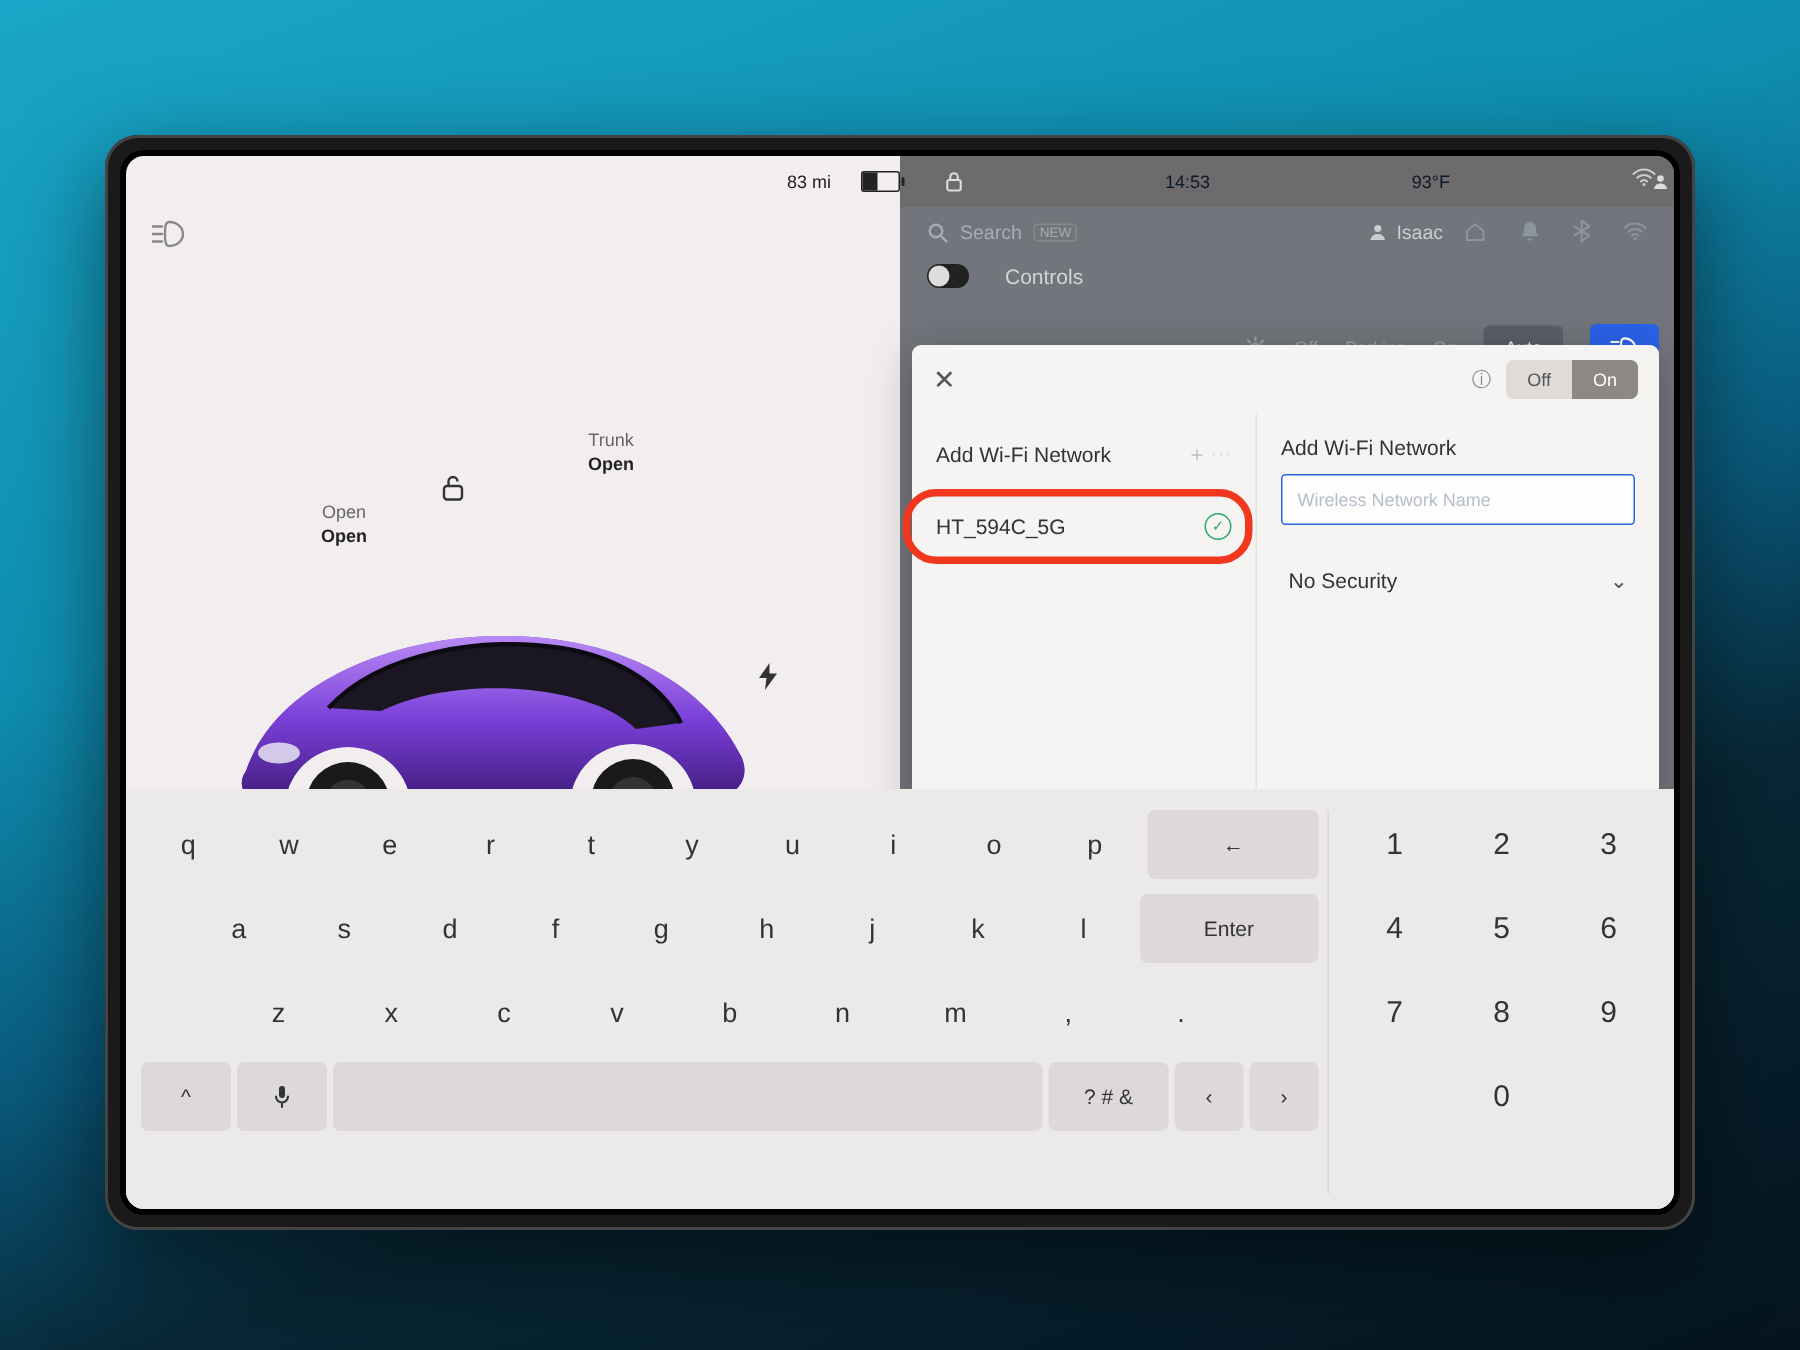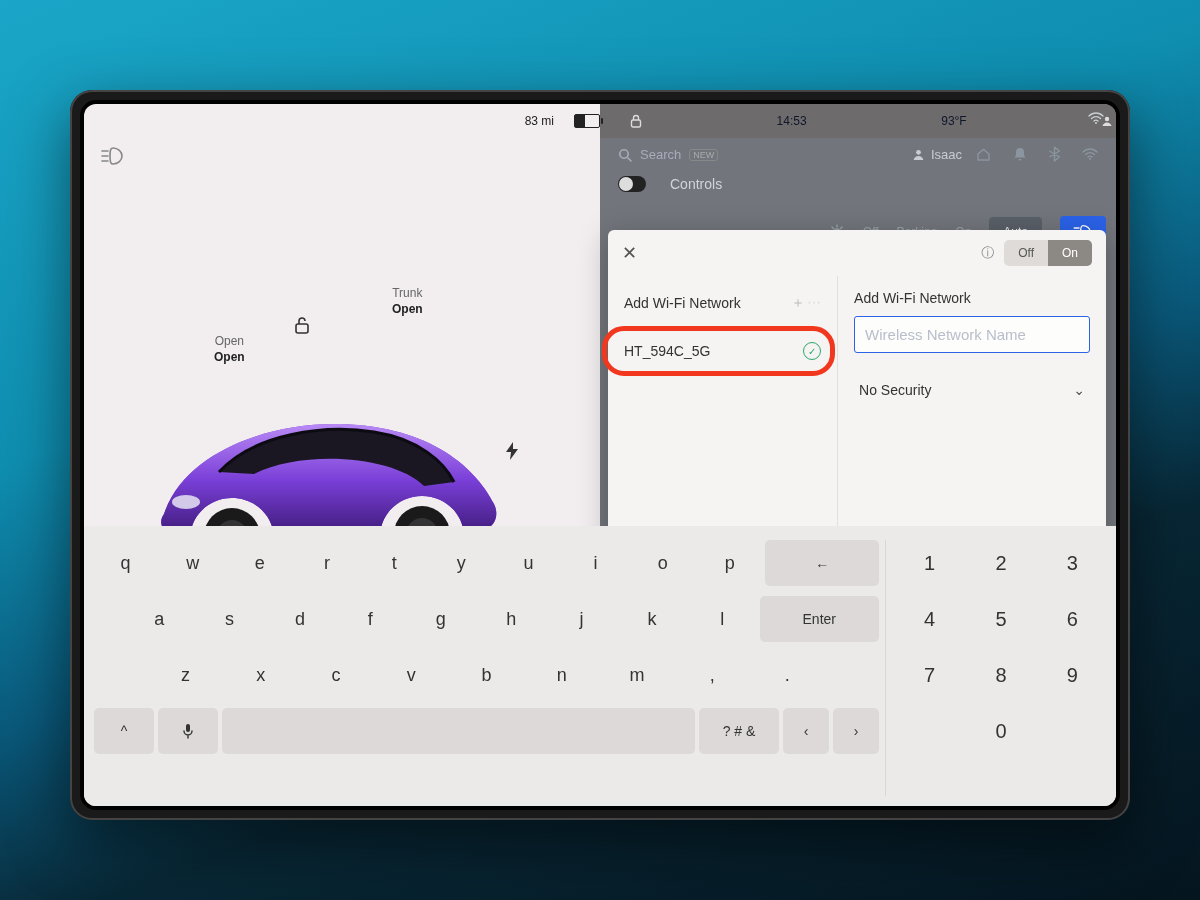--- a/index.html
+++ b/index.html
@@ -44,21 +44,21 @@
   .wifi-toggle span.on{background:#8c8884;color:#fff;}
   .wifi-body{flex:1;display:flex;min-height:0;}
   .wifi-left{flex:0 0 46%;border-right:1px solid #e3e0dc;padding:4px 0;}
   .wifi-right{flex:1;padding:8px 16px;}
   .net-item{display:flex;align-items:center;justify-content:space-between;padding:14px 16px;font-size:14px;color:#333;position:relative;}
   .net-item .addicons{color:#bbb;display:flex;gap:2px;}
   .net-item .wicon{color:#9aa;font-size:12px;}
   .net-item .check{width:16px;height:16px;border:1.5px solid #2aa86f;border-radius:50%;display:flex;align-items:center;justify-content:center;color:#2aa86f;font-size:10px;}
   .highlight{position:absolute;left:-6px;right:2px;top:0;bottom:0;border:5px solid #f2371f;border-radius:22px;pointer-events:none;}
   .wifi-right h4{margin:6px 0 10px;font-size:14px;font-weight:400;color:#333;}
-  .net-input{width:100%;box-sizing:border-box;border:1.5px solid #2a62e8;border-radius:3px;padding:9px 10px;font-size:15px;color:#333;background:#fdfdfc;}
+  .net-input{width:100%;box-sizing:border-box;border:1.5px solid #2a62e8;border-radius:3px;padding:9px 10px;font-size:12px;color:#333;background:#fdfdfc;}
   .net-input::placeholder{color:#b8beca;}
   .sec-select{margin-top:18px;display:flex;align-items:center;justify-content:space-between;border:1px solid transparent;padding:10px 4px;font-size:14px;color:#333;}
   .chev{color:#555;}
   .keyboard{position:absolute;left:0;right:0;bottom:0;height:280px;background:#ece9e9;z-index:20;padding:14px 10px 10px;box-sizing:border-box;display:flex;}
   .kb-main{flex:1;display:flex;flex-direction:column;gap:10px;padding-right:6px;}
   .kb-row{display:flex;gap:4px;}
   .key{flex:1;height:46px;display:flex;align-items:center;justify-content:center;font-size:18px;color:#333;border-radius:5px;}
   .key.wide{flex:1.8;background:#ddd9d9;font-size:14px;}
   .key.space{flex:6;background:#ddd9d9;}
   .key.mod{background:#ddd9d9;font-size:14px;}

